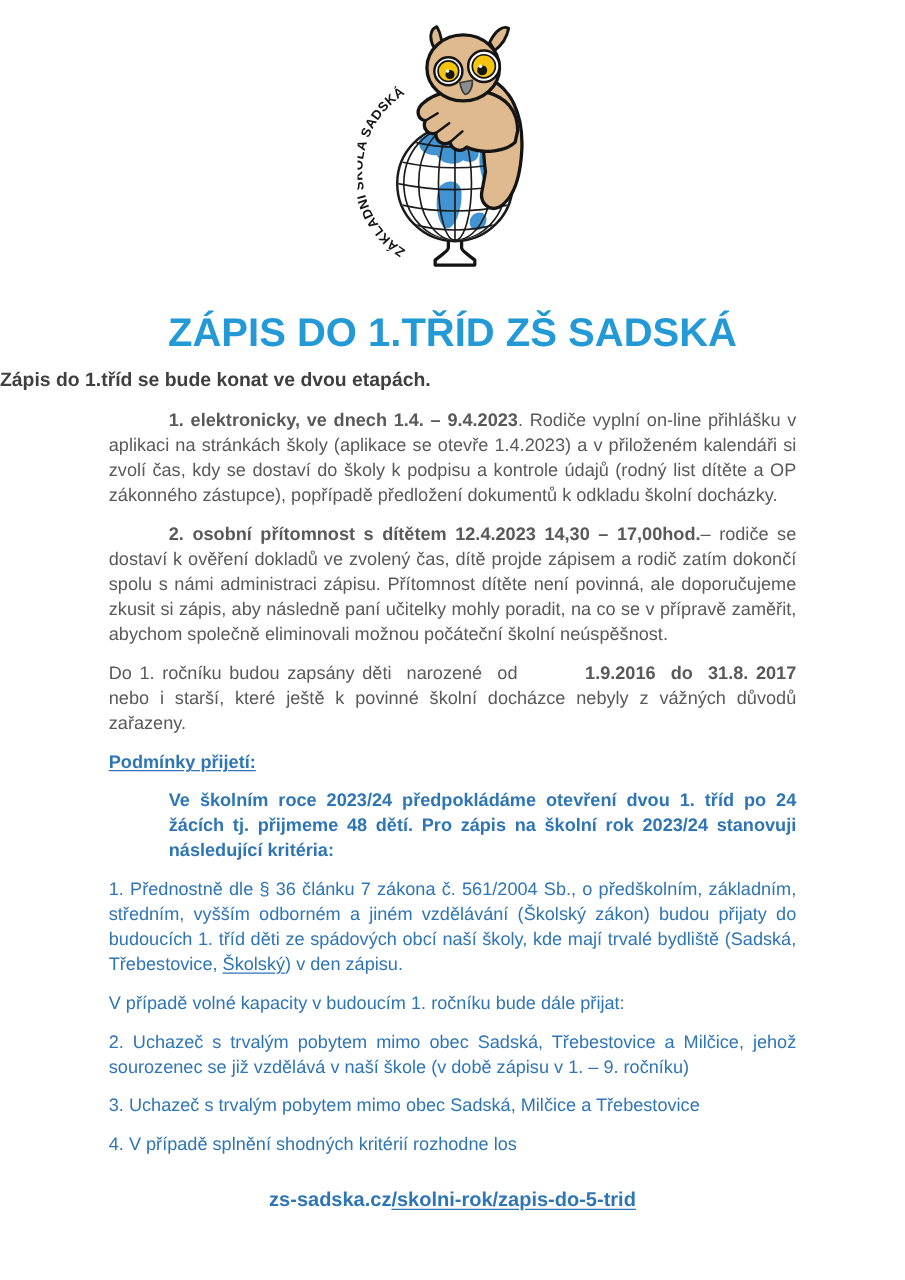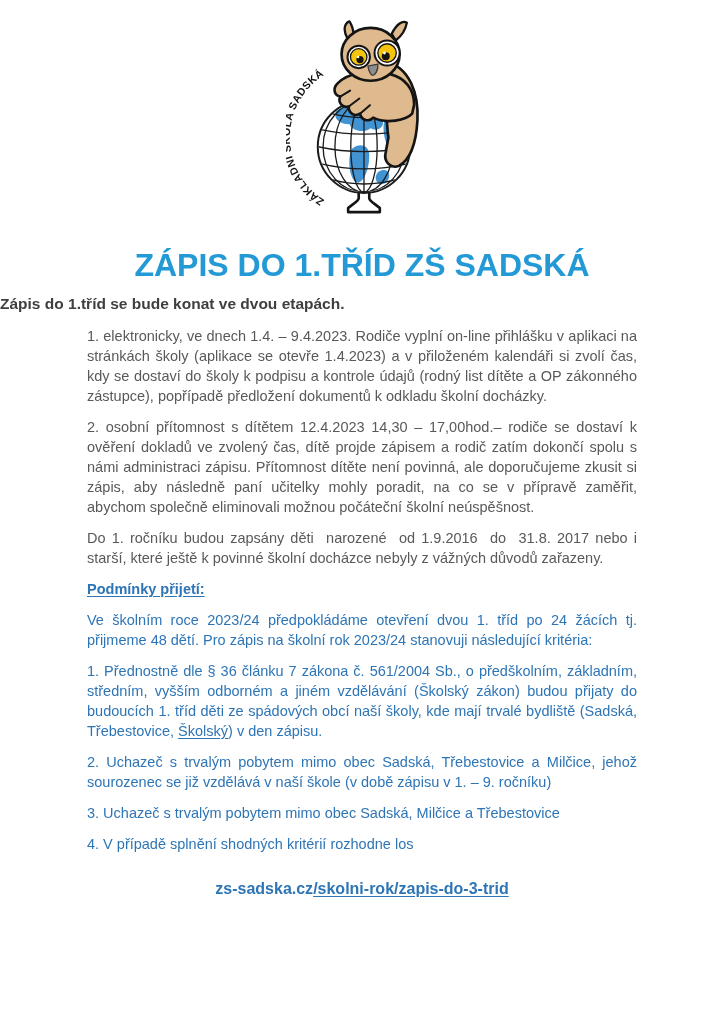--- a/index.html
+++ b/index.html
@@ -45,21 +45,21 @@
     color:var(--subtitle-gray);font-size:15.5px;font-weight:bold;
   }
   .content{padding:2px 87px 0;}
   .para{
     margin:11px 0 0;
     color:var(--body-gray);font-size:14.5px;line-height:1.38;
     text-align:justify;
   }
   .para .seg{white-space:pre-wrap;}
   .blue{color:var(--accent-blue);}
-  .bold{font-weight:normal;}
+  .bold{font-weight:bold;margin-left:48px;}
   .heading-link{
     font-weight:bold;text-decoration:underline;text-underline-offset:2px;
     color:var(--accent-blue);
   }
   .inline-link{
     text-decoration:underline;text-underline-offset:2px;cursor:pointer;
   }
   .footer{
     margin-top:26px;text-align:center;
     color:var(--accent-blue);font-size:16px;font-weight:bold;
@@ -148,24 +148,25 @@
 
     <p class="para"><span class="seg">Do 1. ročníku budou zapsány děti  narozené  od </span><span class="seg bold">1.9.2016  do  31.8. 2017</span><span class="seg"> nebo i starší, které ještě k povinné školní docházce nebyly z vážných důvodů zařazeny.</span></p>
 
 
     <p class="para"><span class="seg heading-link">Podmínky přijetí:</span></p>
 
     <p class="para blue bold"><span class="seg">Ve školním roce 2023/24 předpokládáme otevření dvou 1. tříd po 24 žácích tj. přijmeme 48 dětí. Pro zápis na školní rok 2023/24 stanovuji následující kritéria:</span></p>
 
     <p class="para blue"><span class="seg">1. Přednostně dle § 36 článku 7 zákona č. 561/2004 Sb., o předškolním, základním, středním, vyšším odborném a jiném vzdělávání (Školský zákon) budou přijaty do budoucích 1. tříd děti ze spádových obcí naší školy, kde mají trvalé bydliště (Sadská, Třebestovice, </span><span class="seg inline-link">Školský</span><span class="seg">) v den zápisu.</span></p>
 
+    <p class="para blue"><span class="seg">V případě volné kapacity v budoucím 1. ročníku bude dále přijat:</span></p>
 
     <p class="para blue"><span class="seg">2. Uchazeč s trvalým pobytem mimo obec Sadská, Třebestovice a Milčice, jehož sourozenec se již vzdělává v naší škole (v době zápisu v 1. – 9. ročníku)</span></p>
 
     <p class="para blue"><span class="seg">3. Uchazeč s trvalým pobytem mimo obec Sadská, Milčice a Třebestovice</span></p>
 
     <p class="para blue"><span class="seg">4. V případě splnění shodných kritérií rozhodne los</span></p>
 
   </div>
 
-  <div class="footer"><span>zs-sadska.cz</span><span class="inline-link">/skolni-rok/zapis-do-3-trid</span></div>
+  <div class="footer"><span>zs-sadska.cz</span><span class="inline-link">/skolni-rok/zapis-do-5-trid</span></div>
 
 </div>
 
 </body></html>

